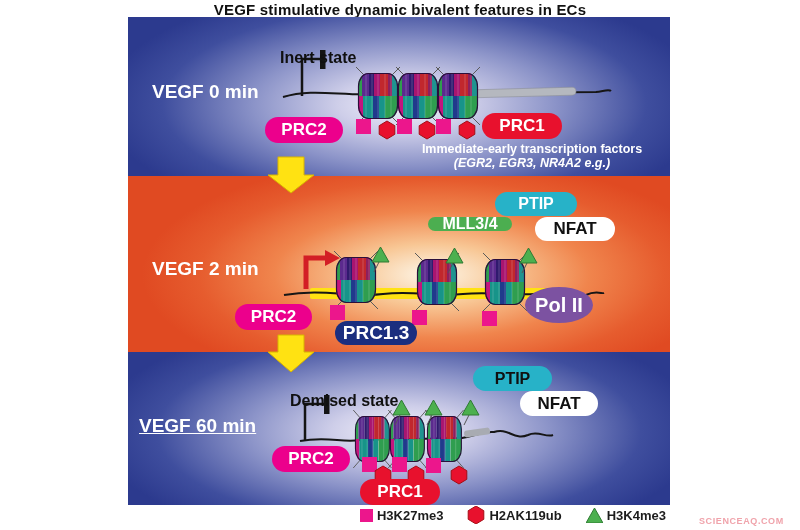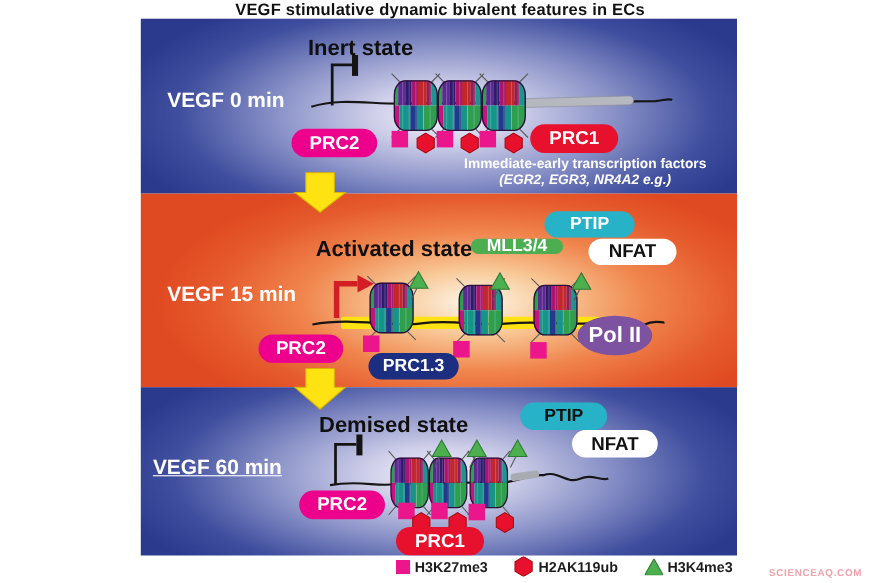--- a/index.html
+++ b/index.html
@@ -11,21 +11,21 @@
   .panel{position:absolute;left:0;width:542px;overflow:hidden;}
   .panel-blue1{top:0;height:159px;
     background:radial-gradient(ellipse 62% 85% at 51% 55%, #f4f2fb 0%, #cecee9 20%, #8b93c8 45%, #3f4e9e 72%, #2c3a8e 90%);}
   .panel-orange{top:159px;height:176px;
     background:radial-gradient(ellipse 58% 72% at 56% 56%, #fdf7ea 0%, #f8c795 24%, #f0854d 50%, #e65c2e 74%, #e04a22 92%);}
   .panel-blue3{top:335px;height:153px;
     background:radial-gradient(ellipse 62% 85% at 50% 52%, #f4f2fb 0%, #cecee9 20%, #8b93c8 45%, #3f4e9e 72%, #2c3a8e 90%);}
   .scene{position:absolute;left:0;top:0;width:542px;height:488px;z-index:2;}
   .lbl{position:absolute;z-index:3;white-space:nowrap;}
   .time-label{font-size:19px;font-weight:bold;color:#ffffff;}
-  .state-label{font-size:20px;font-weight:bold;color:#101010;}
+  .state-label{font-size:16px;font-weight:bold;color:#101010;margin-top:16px;}
   .pill{position:absolute;z-index:3;display:flex;align-items:center;justify-content:center;
     font-weight:bold;color:#ffffff;border-radius:14px;}
   .note{position:absolute;z-index:3;text-align:center;color:#ffffff;font-weight:bold;
     font-size:12.5px;line-height:14px;}
   .note .it{font-style:italic;}
   .legend{position:absolute;left:128px;top:506px;width:538px;display:flex;z-index:3;
     justify-content:flex-end;gap:24px;}
   .legend-item{display:flex;align-items:center;gap:4px;font-size:13px;font-weight:bold;color:#1c1c1c;}
   .watermark{position:absolute;left:699px;top:516px;font-size:9px;font-weight:bold;
     color:#f0a3ab;letter-spacing:0.6px;z-index:3;}
@@ -44,28 +44,27 @@
       <div class="lbl state-label" style="left:152px;top:16px;">Inert state</div>
       <div class="pill" style="left:137px;top:100px;width:78px;height:26px;background:#ec008c;font-size:17px;">PRC2</div>
       <div class="pill" style="left:354px;top:96px;width:80px;height:26px;background:#e8112d;font-size:17px;">PRC1</div>
       <div class="note" style="left:270px;top:125px;width:268px;">
         <div>Immediate-early transcription factors</div>
         <div class="it">(EGR2, EGR3, NR4A2 e.g.)</div>
       </div>
     </div>
 
     <div class="panel panel-orange">
-      <div class="lbl time-label" style="left:24px;top:82px;">VEGF 15 min</div>
-      <div class="lbl state-label" style="left:159px;top:40px;">Activated state</div>
+      <div class="lbl time-label" style="left:24px;top:82px;">VEGF 2 min</div>
       <div class="pill" style="left:367px;top:16px;width:82px;height:24px;background:#27b2c8;font-size:16px;">PTIP</div>
       <div class="pill" style="left:407px;top:41px;width:80px;height:24px;background:#ffffff;color:#111;font-size:17px;">NFAT</div>
       <div class="pill" style="left:300px;top:41px;width:84px;height:14px;background:#4cae50;font-size:16px;">MLL3/4</div>
       <div class="pill" style="left:397px;top:111px;width:68px;height:36px;background:#7c52a1;border-radius:50%;font-size:20px;">Pol II</div>
       <div class="pill" style="left:107px;top:128px;width:77px;height:26px;background:#ec008c;font-size:17px;">PRC2</div>
-      <div class="pill" style="left:207px;top:145px;width:82px;height:24px;background:#1b2e7f;font-size:16px;">PRC1.3</div>
+      <div class="pill" style="left:207px;top:145px;width:82px;height:24px;background:#1b2e7f;font-size:19px;">PRC1.3</div>
     </div>
 
     <div class="panel panel-blue3">
       <div class="lbl time-label" style="left:11px;top:63px;text-decoration:underline;">VEGF 60 min</div>
       <div class="lbl state-label" style="left:162px;top:24px;">Demised state</div>
       <div class="pill" style="left:345px;top:14px;width:79px;height:25px;background:#27b2c8;color:#101010;font-size:16px;">PTIP</div>
       <div class="pill" style="left:392px;top:39px;width:78px;height:25px;background:#ffffff;color:#111;font-size:17px;">NFAT</div>
       <div class="pill" style="left:144px;top:94px;width:78px;height:26px;background:#ec008c;font-size:17px;">PRC2</div>
       <div class="pill" style="left:232px;top:127px;width:80px;height:26px;background:#e8112d;font-size:17px;">PRC1</div>
     </div>

